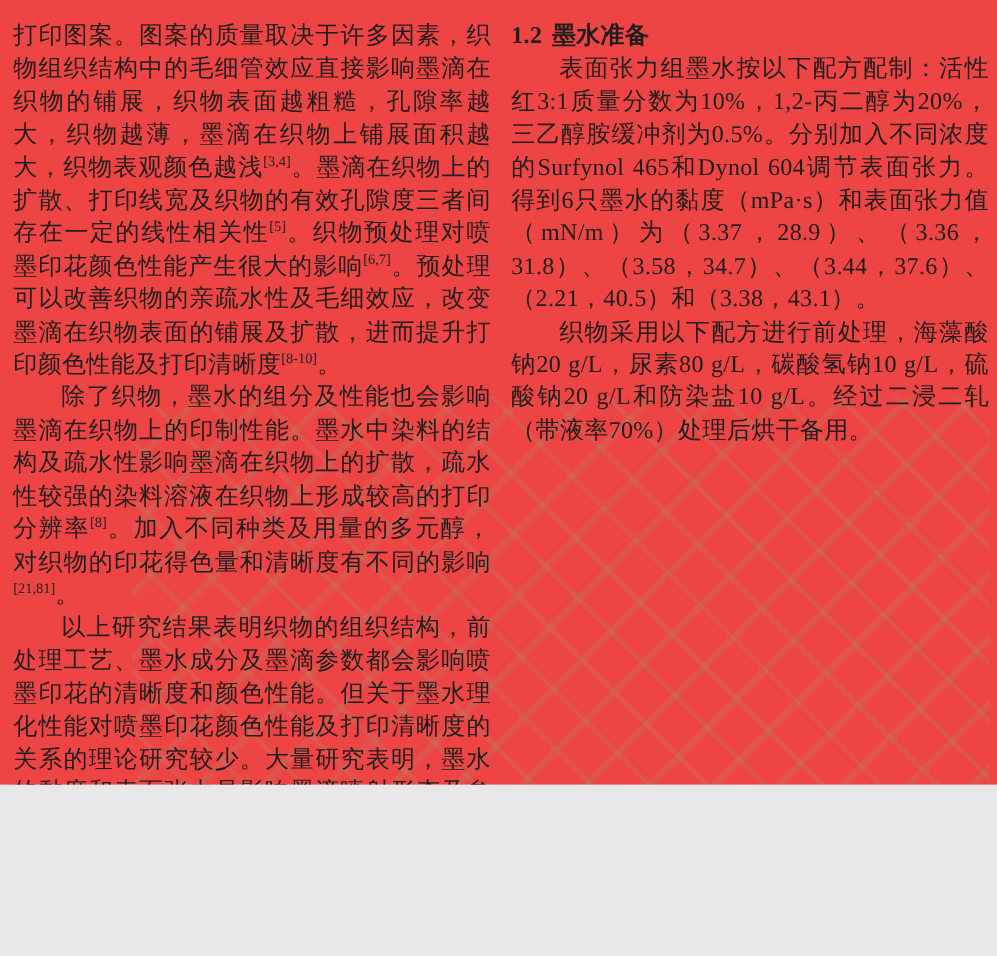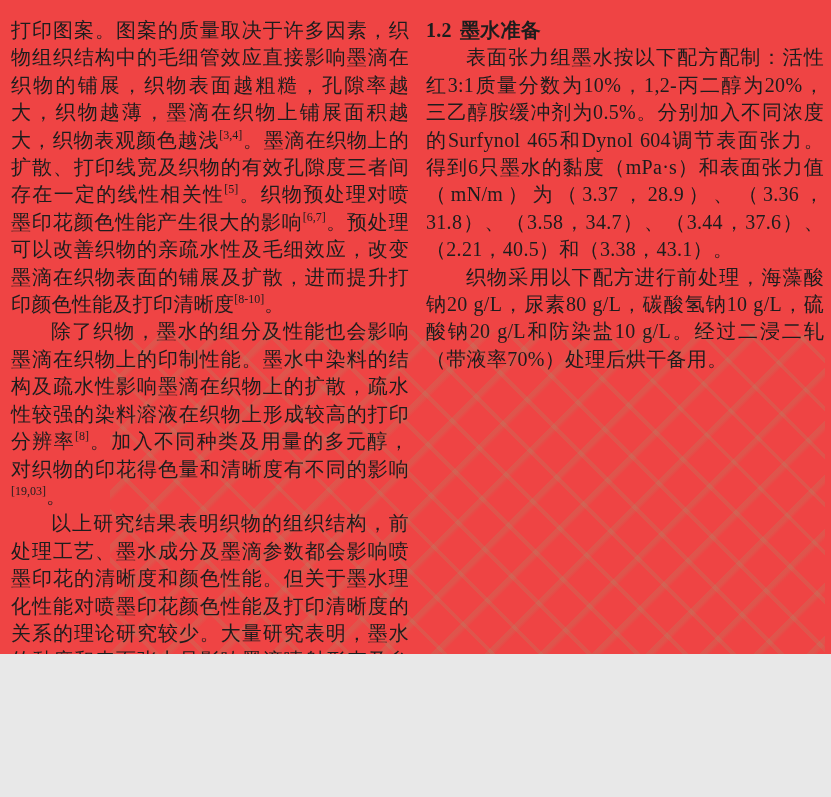--- a/index.html
+++ b/index.html
@@ -79,21 +79,21 @@
 <body>
 
 <div class="page">
   <div class="watermark"></div>
   <div class="watermark-2"></div>
 
   <div class="columns">
 
     <div class="col">
       <p class="par">打印图案。图案的质量取决于许多因素，织物组织结构中的毛细管效应直接影响墨滴在织物的铺展，织物表面越粗糙，孔隙率越大，织物越薄，墨滴在织物上铺展面积越大，织物表观颜色越浅<sup>[3,4]</sup>。墨滴在织物上的扩散、打印线宽及织物的有效孔隙度三者间存在一定的线性相关性<sup>[5]</sup>。织物预处理对喷墨印花颜色性能产生很大的影响<sup>[6,7]</sup>。预处理可以改善织物的亲疏水性及毛细效应，改变墨滴在织物表面的铺展及扩散，进而提升打印颜色性能及打印清晰度<sup>[8-10]</sup>。</p>
-      <p class="par indent">除了织物，墨水的组分及性能也会影响墨滴在织物上的印制性能。墨水中染料的结构及疏水性影响墨滴在织物上的扩散，疏水性较强的染料溶液在织物上形成较高的打印分辨率<sup>[8]</sup>。加入不同种类及用量的多元醇，对织物的印花得色量和清晰度有不同的影响<sup>[19,03]</sup>。</p>
+      <p class="par indent">除了织物，墨水的组分及性能也会影响墨滴在织物上的印制性能。墨水中染料的结构及疏水性影响墨滴在织物上的扩散，疏水性较强的染料溶液在织物上形成较高的打印分辨率<sup>[8]</sup>。加入不同种类及用量的多元醇，对织物的印花得色量和清晰度有不同的影响<sup>[21,81]</sup>。</p>
       <p class="par indent">以上研究结果表明织物的组织结构，前处理工艺、墨水成分及墨滴参数都会影响喷墨印花的清晰度和颜色性能。但关于墨水理化性能对喷墨印花颜色性能及打印清晰度的关系的理论研究较少。大量研究表明，墨水的黏度和表面张力是影响墨滴喷射形态及参数的重要因素<sup>[14,15]</sup>。而喷墨印花的图案形成由织物吸收墨滴的能力决定，当墨滴碰撞在织物时，不同参数性能的墨滴在织物上的润湿、渗透和扩散性能不同，会对织物的印制性能造成不同的影响。</p>
 
     </div>
 
     <div class="col">
 
       <h2 class="heading">
         <span class="h-num">1.2</span><span>墨水准备</span>
       </h2>
 

